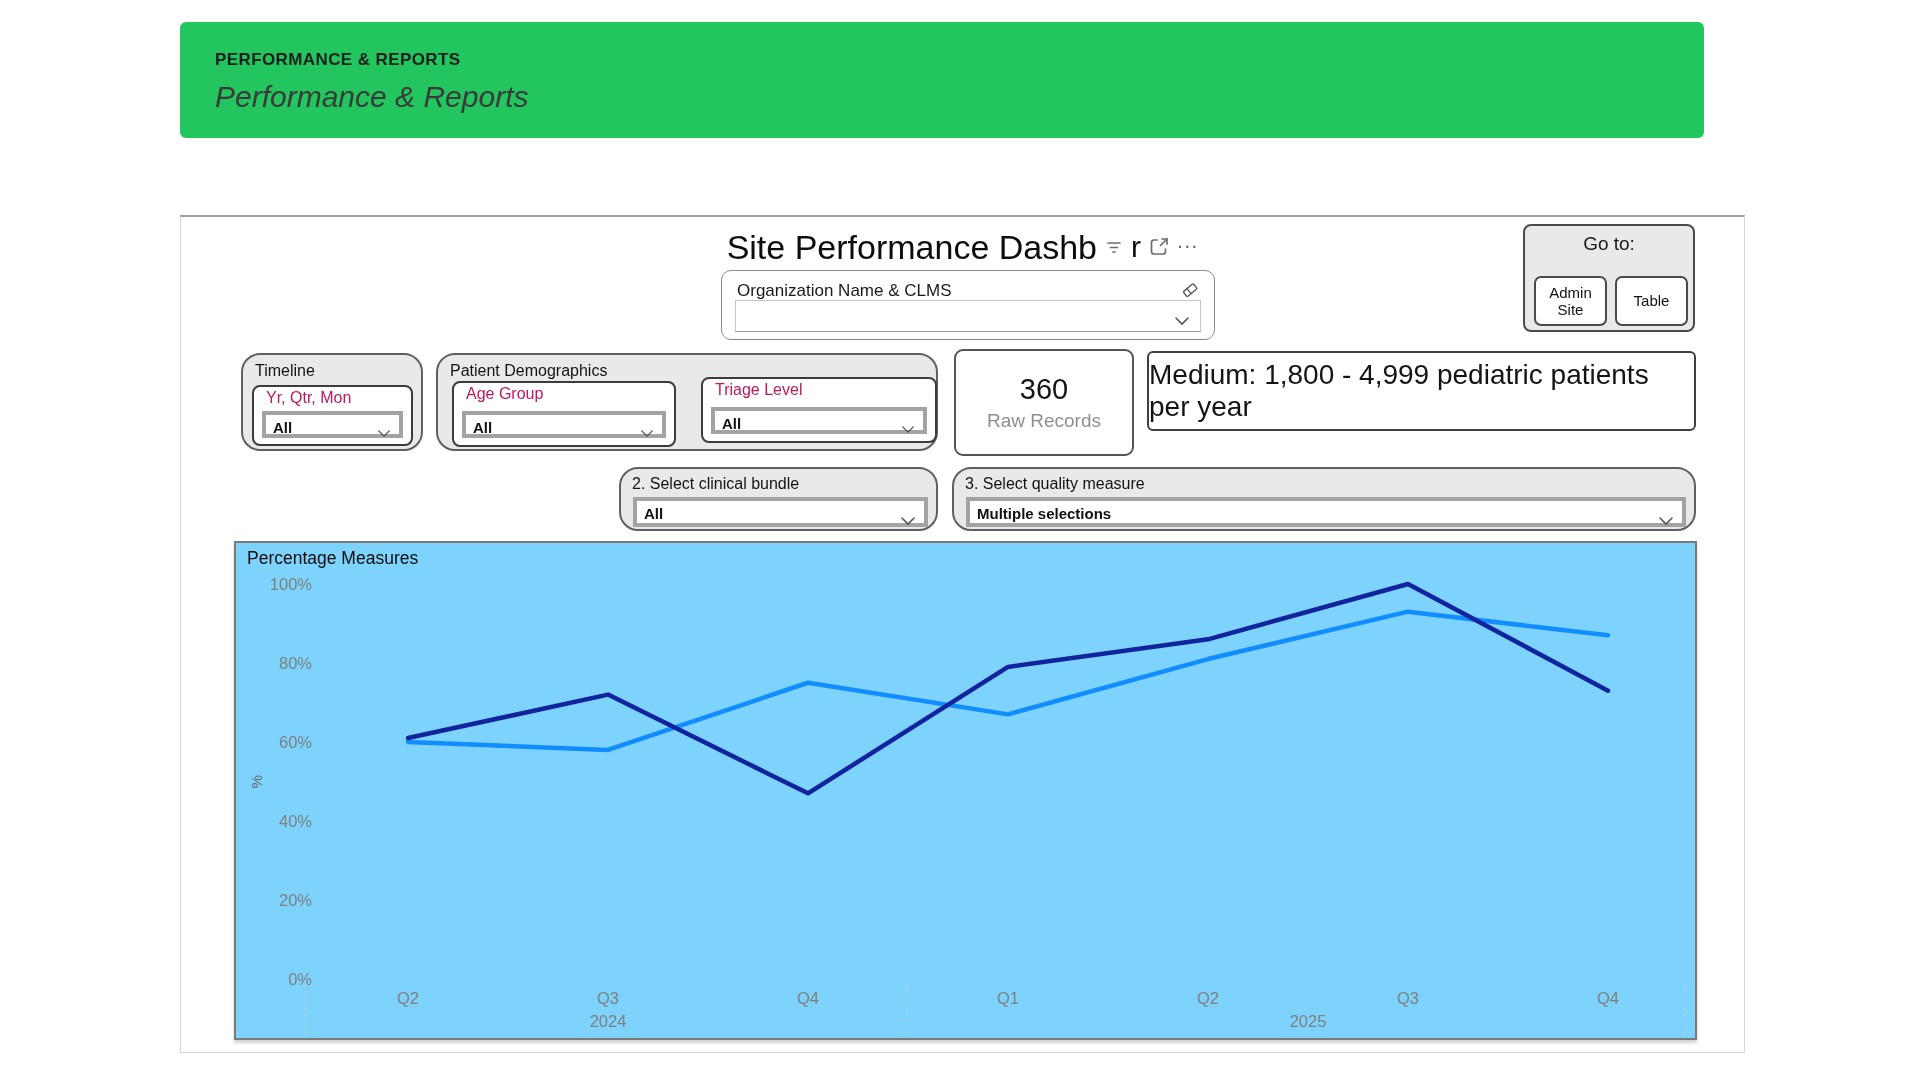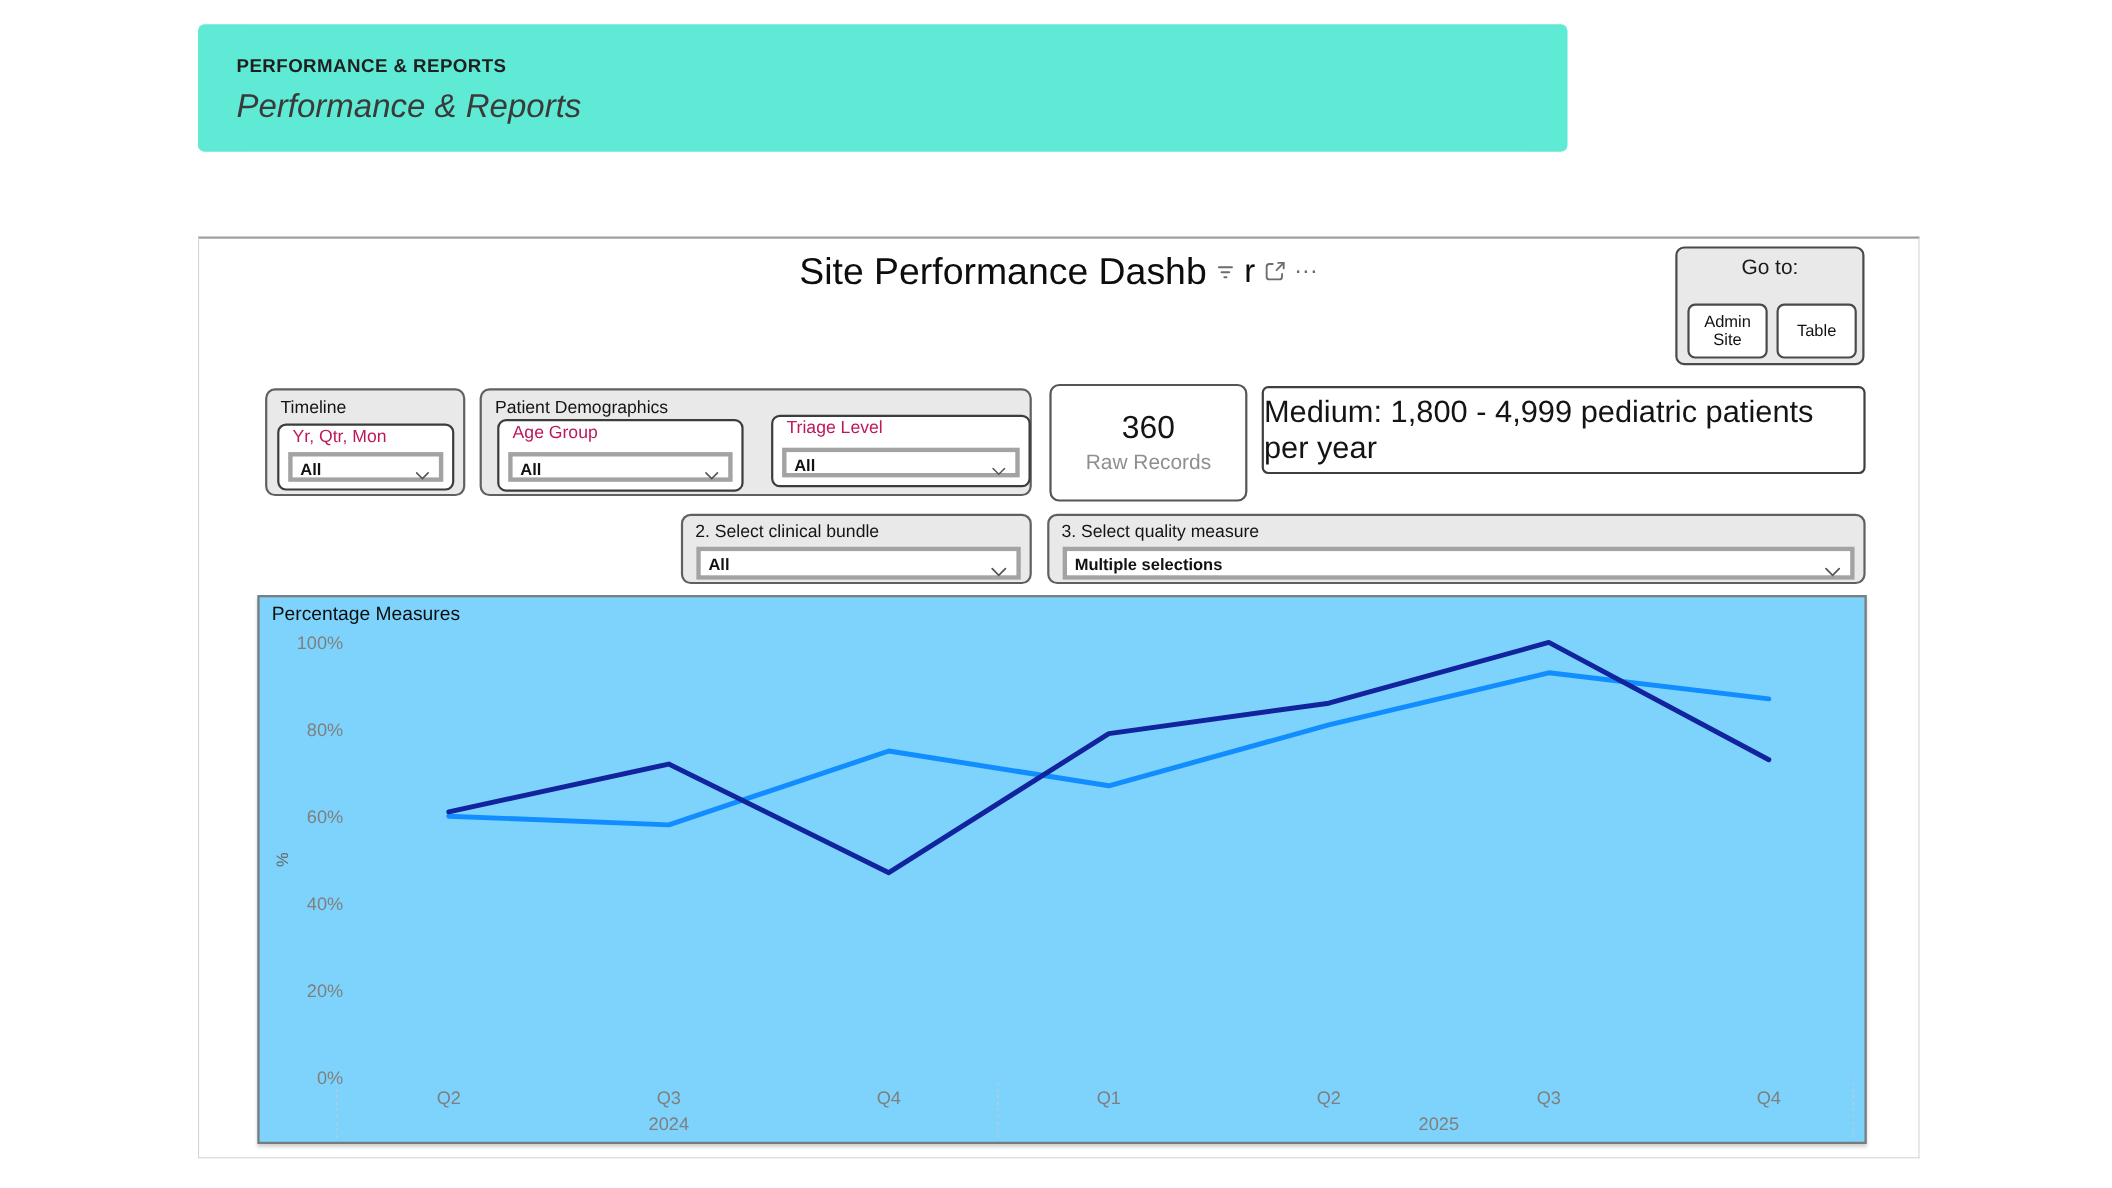--- a/index.html
+++ b/index.html
@@ -1,21 +1,21 @@
 <!DOCTYPE html>
 <html><head>
 <meta charset="utf-8">
 <style>
   * { margin:0; padding:0; box-sizing:border-box; }
   html,body { width:1920px; height:1080px; background:#fff;
     font-family:"Liberation Sans", sans-serif; color:#111; overflow:hidden; position:relative; }
 
   
-  .header-card { position:absolute; left:180px; top:22px; width:1245px; height:116px;
-    background:#5eead4; border-radius:6px; }
+  .header-card { position:absolute; left:180px; top:22px; width:1524px; height:116px;
+    background:#22c55e; border-radius:6px; }
   .eyebrow { position:absolute; left:35px; top:28px; font-size:17px; font-weight:bold;
     letter-spacing:.4px; color:#1f1f1f; }
   .header-title { position:absolute; left:35px; top:58px; font-size:30px; font-style:italic;
     font-weight:400; color:#3a3a3a; }
 
   
   .dashboard { position:absolute; left:180px; top:215px; width:1565px; height:838px;
     background:#fff; border:1px solid #d6d6d6; border-top:2px solid #9e9e9e; }
 
   .viz-title-row { position:absolute; left:0; right:0; top:9px; height:42px;
@@ -42,21 +42,21 @@
   .goto-label { position:absolute; left:0; right:0; top:7px; text-align:center;
     font-size:19px; color:#1a1a1a; }
   .goto-btn { position:absolute; top:50px; width:73px; height:50px; background:#fff;
     border:2px solid #4a4a4a; border-radius:7px; font-size:15px; line-height:1.15;
     display:flex; align-items:center; justify-content:center; text-align:center; cursor:pointer;
     font-family:"Liberation Sans", sans-serif; }
   .goto-btn.b1 { left:9px; }
   .goto-btn.b2 { left:90px; }
 
   
-  .panel { position:absolute; background:#e9e9e9; border:2px solid #606060; border-radius:9px; }
+  .panel { position:absolute; background:#e9e9e9; border:2px solid #606060; border-radius:19px; }
   .panel-label { position:absolute; left:12px; top:7px; font-size:16px; color:#141414; white-space:nowrap; }
   .white-box { position:absolute; background:#fff; border:2px solid #3c3c3c; border-radius:8px; }
   .field-label { position:absolute; left:12px; top:2px; font-size:16px; color:#be185d; white-space:nowrap; }
   .select-row { position:absolute; border:4px solid #a3a3a3; background:#fff; cursor:pointer; }
   .select-row .val { position:absolute; left:7px; top:4px; font-size:15px; font-weight:bold; color:#111; }
   .select-row .chev { position:absolute; right:8px; top:9px; }
 
   .p-timeline { left:60px; top:136px; width:182px; height:98px; }
   .tl-box { left:9px; top:30px; width:161px; height:61px; }
   .tl-select { left:8px; right:8px; bottom:6px; height:27px; }
@@ -121,20 +121,39 @@
     <span class="hdr-icon">
       <svg width="22" height="22" viewBox="0 0 22 22" fill="none" stroke="#6d6d6d" stroke-width="1.7" stroke-linecap="round" stroke-linejoin="round">
         <path d="M9,4 H6 a2.5,2.5 0 0 0 -2.5,2.5 v9 a2.5,2.5 0 0 0 2.5,2.5 h9 a2.5,2.5 0 0 0 2.5,-2.5 V13"></path>
         <path d="M12.5,9.5 L19,3"></path>
           <path d="M14,3 h5 v5"></path>
       </svg>
     </span>
     <span class="more-dots">...</span>
   </div>
 
+  <div class="org-filter">
+    <div class="org-label">Organization Name &amp; CLMS</div>
+    <span class="org-eraser">
+      <svg width="20" height="20" viewBox="0 0 20 20" fill="none" stroke="#5a5a5a" stroke-width="1.4" stroke-linejoin="round">
+        <g transform="rotate(-40 10 10)">
+          <rect x="3.5" y="7" width="13" height="6.5" rx="1.2"></rect>
+          <line x1="8.5" y1="7" x2="8.5" y2="13.5"></line>
+        </g>
+      </svg>
+    </span>
+    <div class="org-select">
+      <span class="org-value"></span>
+      <span class="chev">
+        <svg width="16" height="10" viewBox="0 0 16 10" fill="none" stroke="#555" stroke-width="1.6" stroke-linecap="round">
+            <polyline points="2,2 8,8 14,2"></polyline>
+          </svg>
+      </span>
+    </div>
+  </div>
 
   <div class="goto-panel">
     <div class="goto-label">Go to:</div>
     <div class="goto-btn b1">Admin Site</div>
     <div class="goto-btn b2">Table</div>
   </div>
 
   <div class="panel p-timeline">
     <div class="panel-label">Timeline</div>
     <div class="white-box tl-box">

